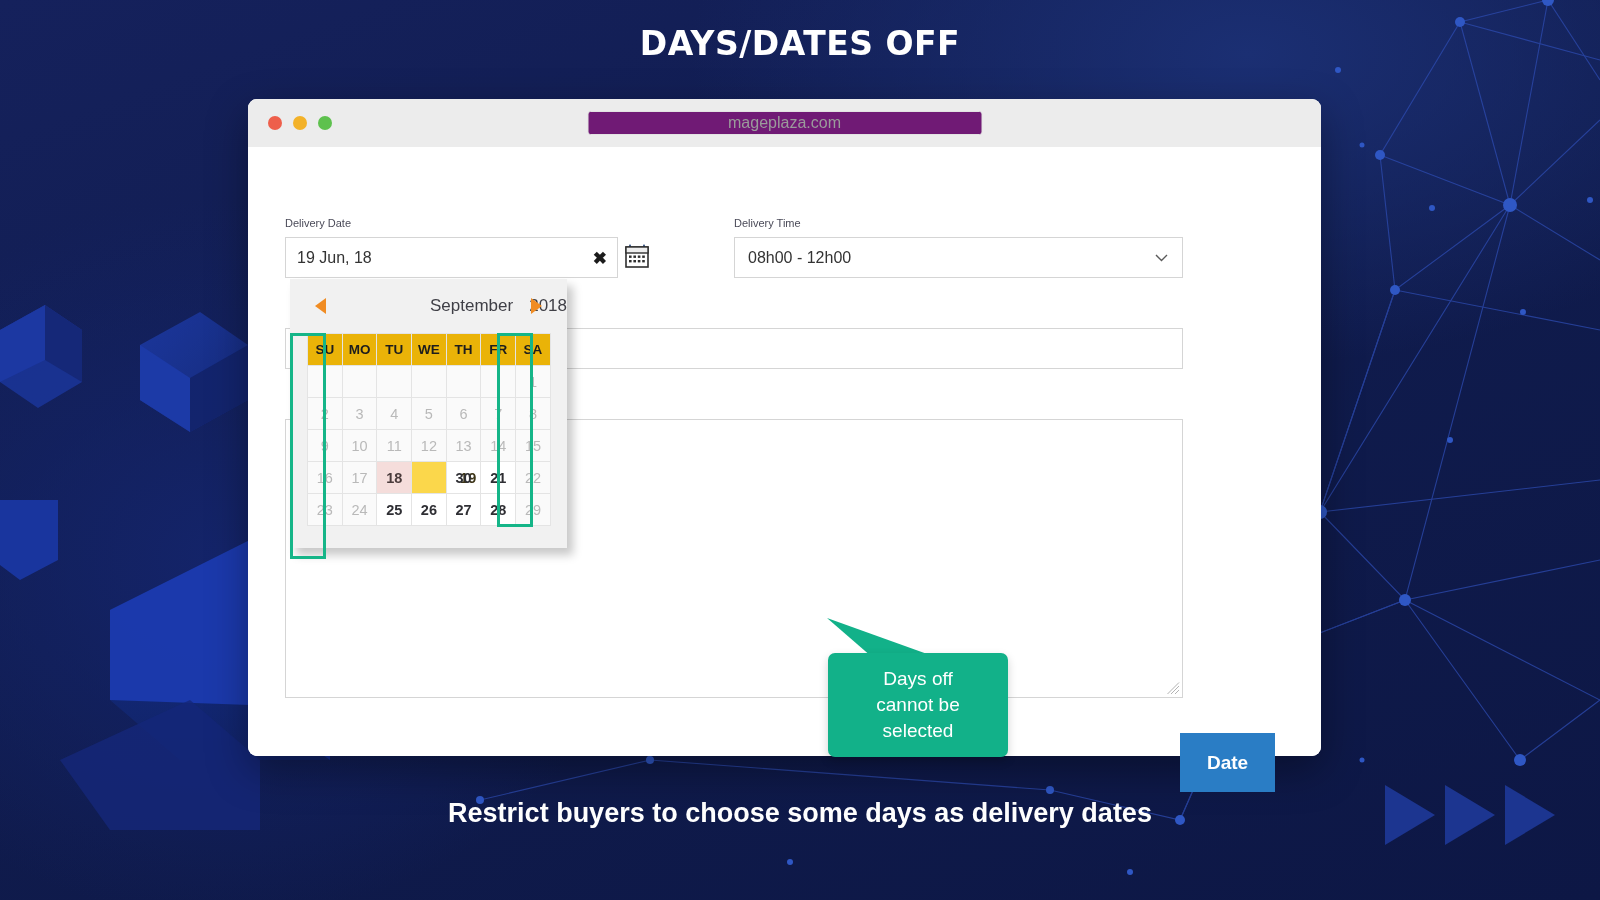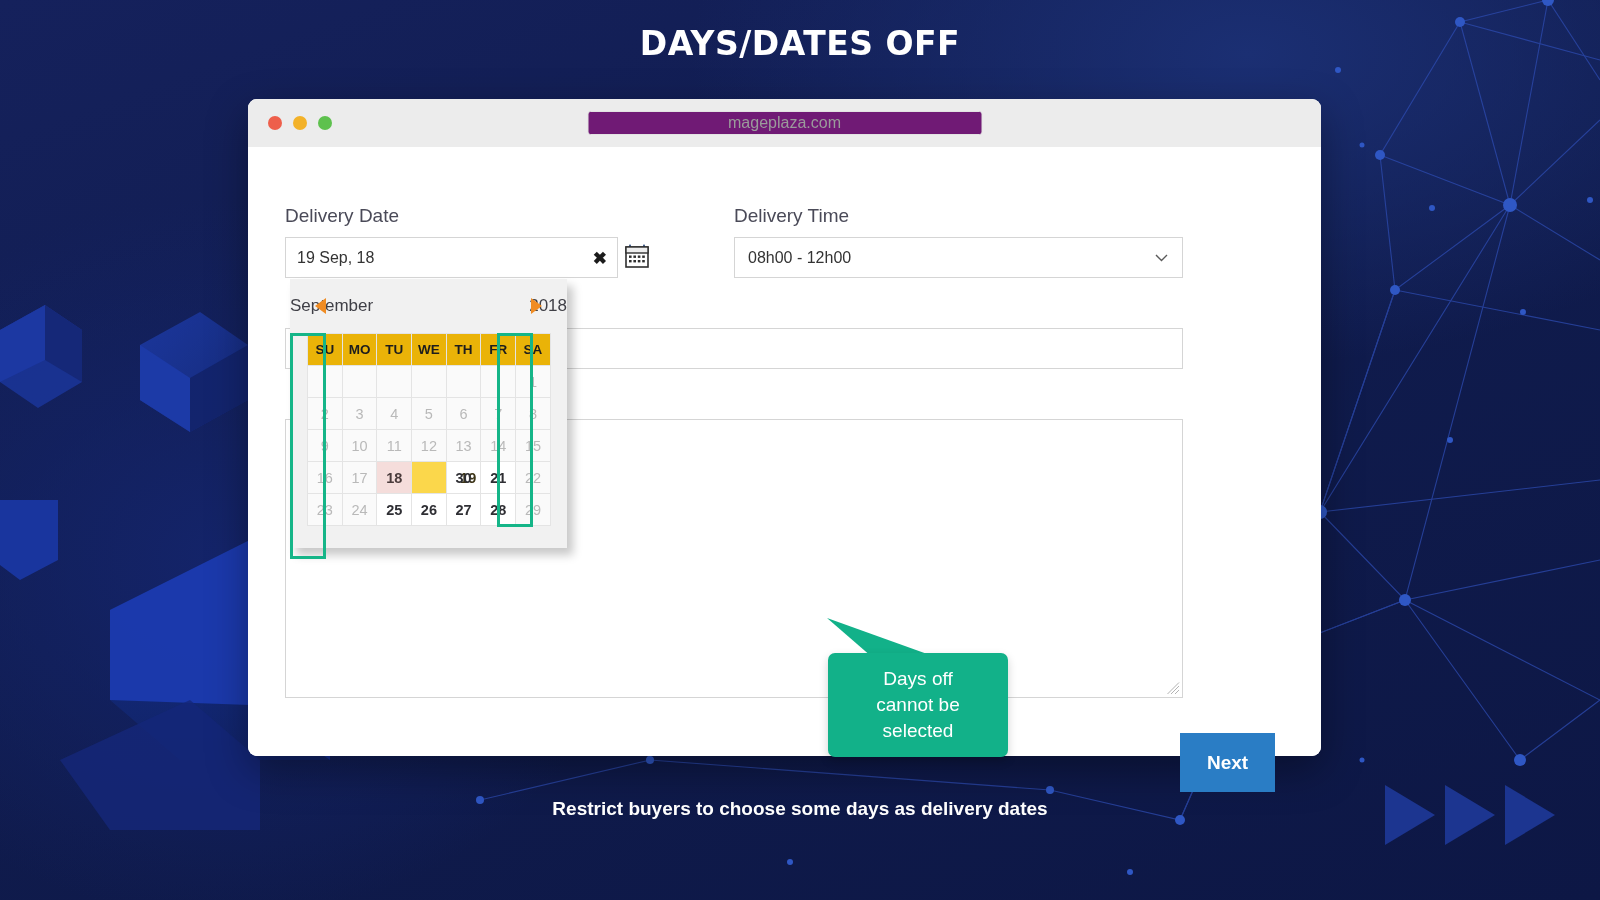--- a/index.html
+++ b/index.html
@@ -30,21 +30,21 @@
     color: #ffffff;
     font-size: 33px;
     font-weight: bold;
     letter-spacing: 0.5px;
     font-family: "DejaVu Sans", sans-serif;
   }
   .page-caption {
     position: absolute; top: 798px; left: 0; width: 1600px;
     text-align: center;
     color: #ffffff;
-    font-size: 19px;
+    font-size: 27px;
     font-weight: bold;
     font-family: "Liberation Sans", sans-serif;
   }
 
   
   .browser {
     position: absolute;
     left: 248px; top: 99px;
     width: 1073px; height: 657px;
     background: #ffffff;
@@ -81,21 +81,22 @@
     position: relative;
     height: 609px;
     background: #fff;
     border-radius: 0 0 9px 9px;
   }
 
   
   .field-label {
     position: absolute;
     color: #4a4a58;
-    font-size: 19px;
+    font-size: 11px;
+    margin-top: 12px;
   }
   .lbl-date { left: 37px; top: 58px; }
   .lbl-time { left: 486px; top: 58px; }
 
   .input-box {
     position: absolute;
     background: #fff;
     border: 1px solid #d5d5d5;
     font-size: 16px;
     color: #333;
@@ -174,22 +175,22 @@
     position: absolute;
     left: 42px; top: 132px;
     width: 277px;
     background: #f1f1f1;
     box-shadow: 6px 7px 9px rgba(0,0,0,0.22);
     z-index: 10;
     padding: 0 0 22px 0;
   }
   .dp-head {
     height: 54px;
-    display: flex; align-items: center; justify-content: space-between;
-    gap: 8px;
+    display: flex; align-items: center; justify-content: flex-end;
+    gap: 16px;
     position: relative;
   }
   .dp-arrow {
     width: 0; height: 0;
     cursor: pointer;
     position: absolute;
   }
   .dp-prev {
     left: 25px;
     border-top: 8px solid transparent;
@@ -383,21 +384,21 @@
       </div>
 
       <div class="input-box time-select">
         <span>08h00 - 12h00</span>
         <svg class="chev" viewBox="0 0 13 8">
           <path d="M1 1 L6.5 6.6 L12 1" stroke="#5a5a5a" stroke-width="1.4" fill="none"></path>
         </svg>
       </div>
 
       <div class="input-box date-input">
-        <span>19 Sep, 18</span>
+        <span>19 Jun, 18</span>
         <span class="clear-x">✖</span>
       </div>
 
       <svg class="cal-icon-btn" viewBox="0 0 24 25">
         <rect x="4" y="0.5" width="2" height="4" rx="0.8" fill="#3c5a8a"></rect>
         <rect x="18" y="0.5" width="2" height="4" rx="0.8" fill="#3c5a8a"></rect>
         <rect x="1" y="3" width="22" height="20" fill="#ffffff" stroke="#2f2f2f" stroke-width="1.6"></rect>
         <rect x="1" y="3" width="22" height="6" fill="#eeeeee" stroke="#2f2f2f" stroke-width="1.4"></rect>
         <g fill="#2f2f2f">
           <rect x="4" y="11.5" width="2.6" height="2.4"></rect>
@@ -489,17 +490,17 @@
         <polygon points="0,0 128,46 60,52" fill="#12b189"></polygon>
       </svg>
       <div class="callout">
         <div>
           <div>Days off</div>
           <div>cannot be</div>
           <div>selected</div>
         </div>
       </div>
 
-      <button class="next-btn">Next</button>
+      <button class="next-btn">Date</button>
 
     </div>
   </div>
 </div>
 
 </body></html>

